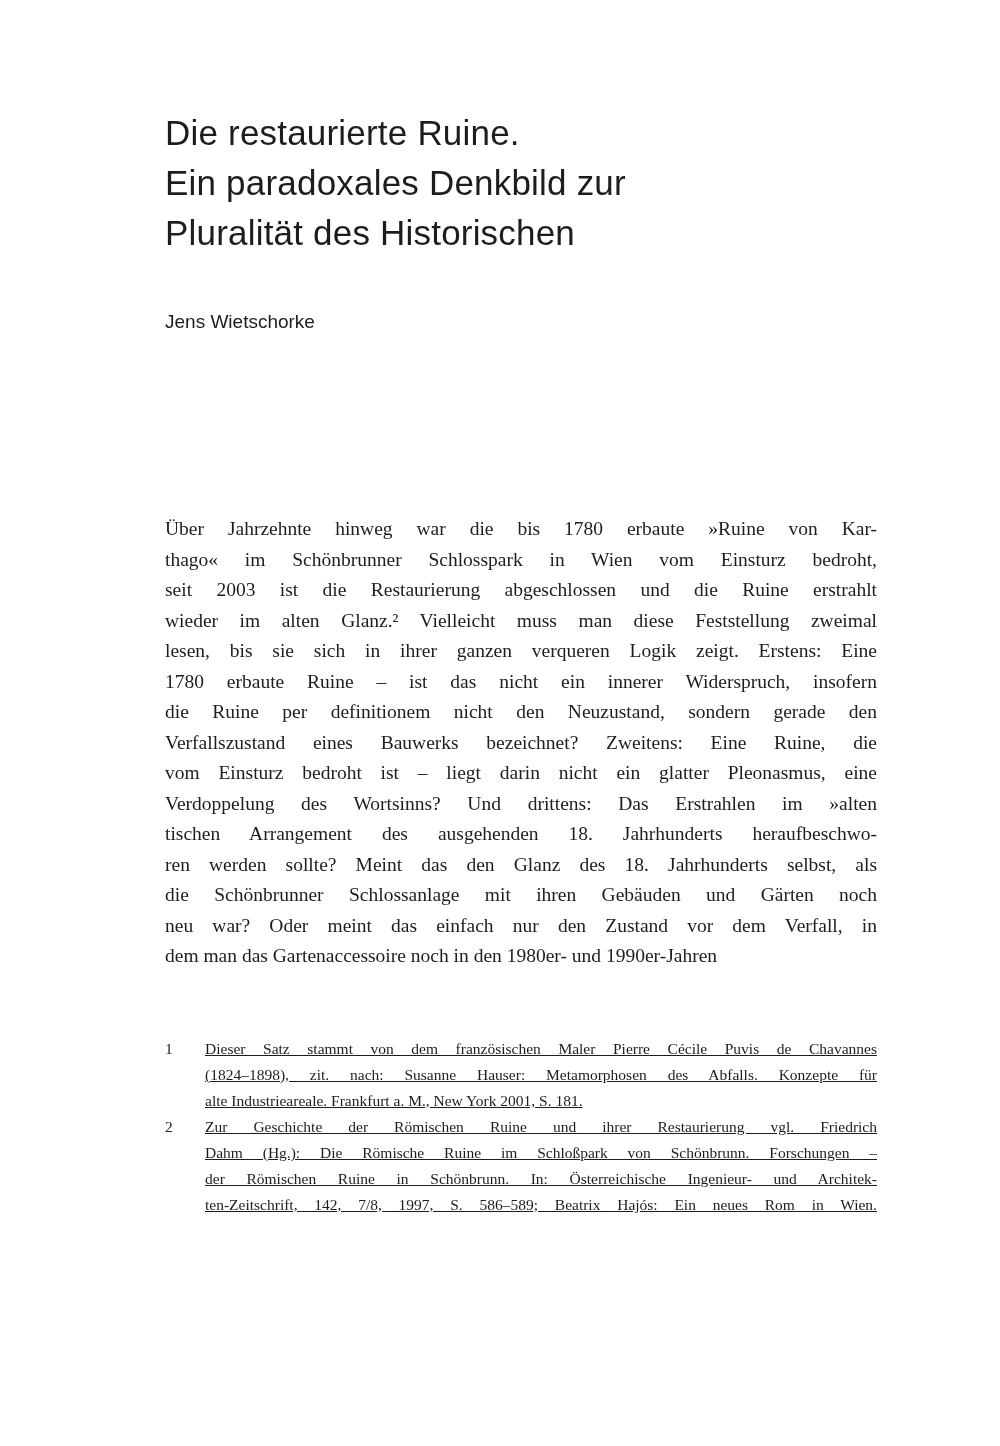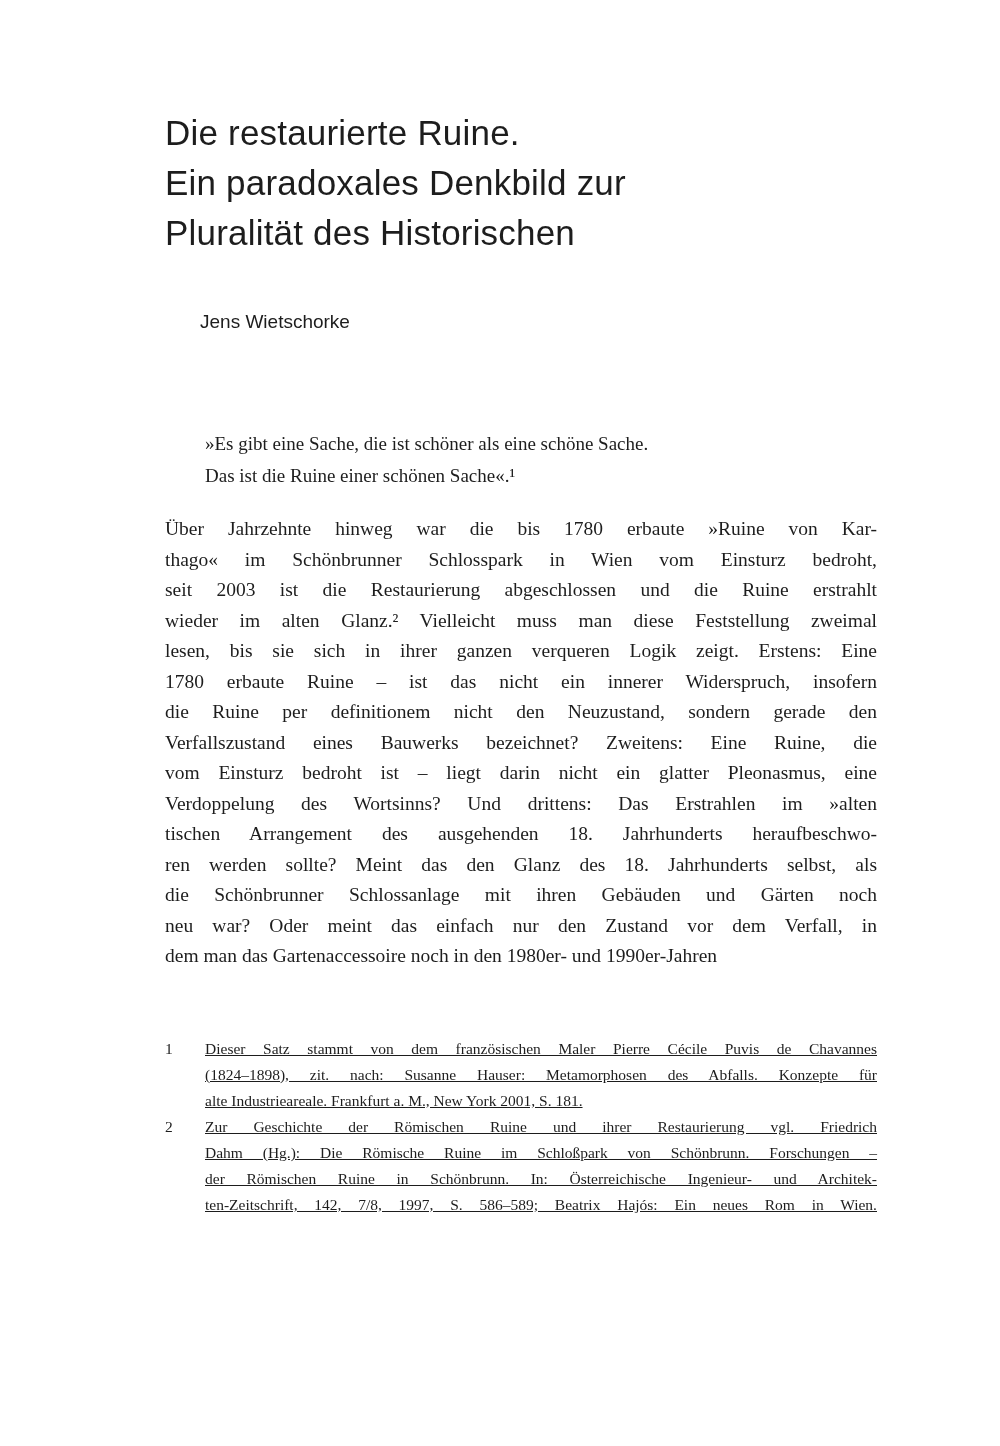--- a/index.html
+++ b/index.html
@@ -27,21 +27,20 @@
     color: #1d1d1d;
   }
   .author {
     position: absolute;
     left: 165px;
     top: 310px;
     font-family: "Liberation Sans", sans-serif;
     font-size: 19px;
     line-height: 24px;
     color: #1d1d1d;
-    margin-left: 35px;
   }
   .epigraph {
     position: absolute;
     left: 205px;
     top: 428px;
     width: 640px;
     font-family: "Liberation Serif", serif;
     font-size: 19px;
     line-height: 32px;
     color: #1d1d1d;
@@ -85,24 +84,20 @@
 </head>
 <body>
 
 <div class="page">
   <div class="title">
       <div class="tline">Die restaurierte Ruine.</div>
       <div class="tline">Ein paradoxales Denkbild zur</div>
       <div class="tline">Pluralität des Historischen</div>
     </div>
   <div class="author">Jens Wietschorke</div>
-  <div class="epigraph">
-      <div class="tline">»Es gibt eine Sache, die ist schöner als eine schöne Sache.</div>
-      <div class="tline">Das ist die Ruine einer schönen Sache«.¹</div>
-    </div>
   <div class="body-text">
       <div class="tline just">Über Jahrzehnte hinweg war die bis 1780 erbaute »Ruine von Kar-</div>
       <div class="tline just">thago« im Schönbrunner Schlosspark in Wien vom Einsturz bedroht,</div>
       <div class="tline just">seit 2003 ist die Restaurierung abgeschlossen und die Ruine erstrahlt</div>
       <div class="tline just">wieder im alten Glanz.² Vielleicht muss man diese Feststellung zweimal</div>
       <div class="tline just">lesen, bis sie sich in ihrer ganzen verqueren Logik zeigt. Erstens: Eine</div>
       <div class="tline just">1780 erbaute Ruine – ist das nicht ein innerer Widerspruch, insofern</div>
       <div class="tline just">die Ruine per definitionem nicht den Neuzustand, sondern gerade den</div>
       <div class="tline just">Verfallszustand eines Bauwerks bezeichnet? Zweitens: Eine Ruine, die</div>
       <div class="tline just">vom Einsturz bedroht ist – liegt darin nicht ein glatter Pleonasmus, eine</div>

